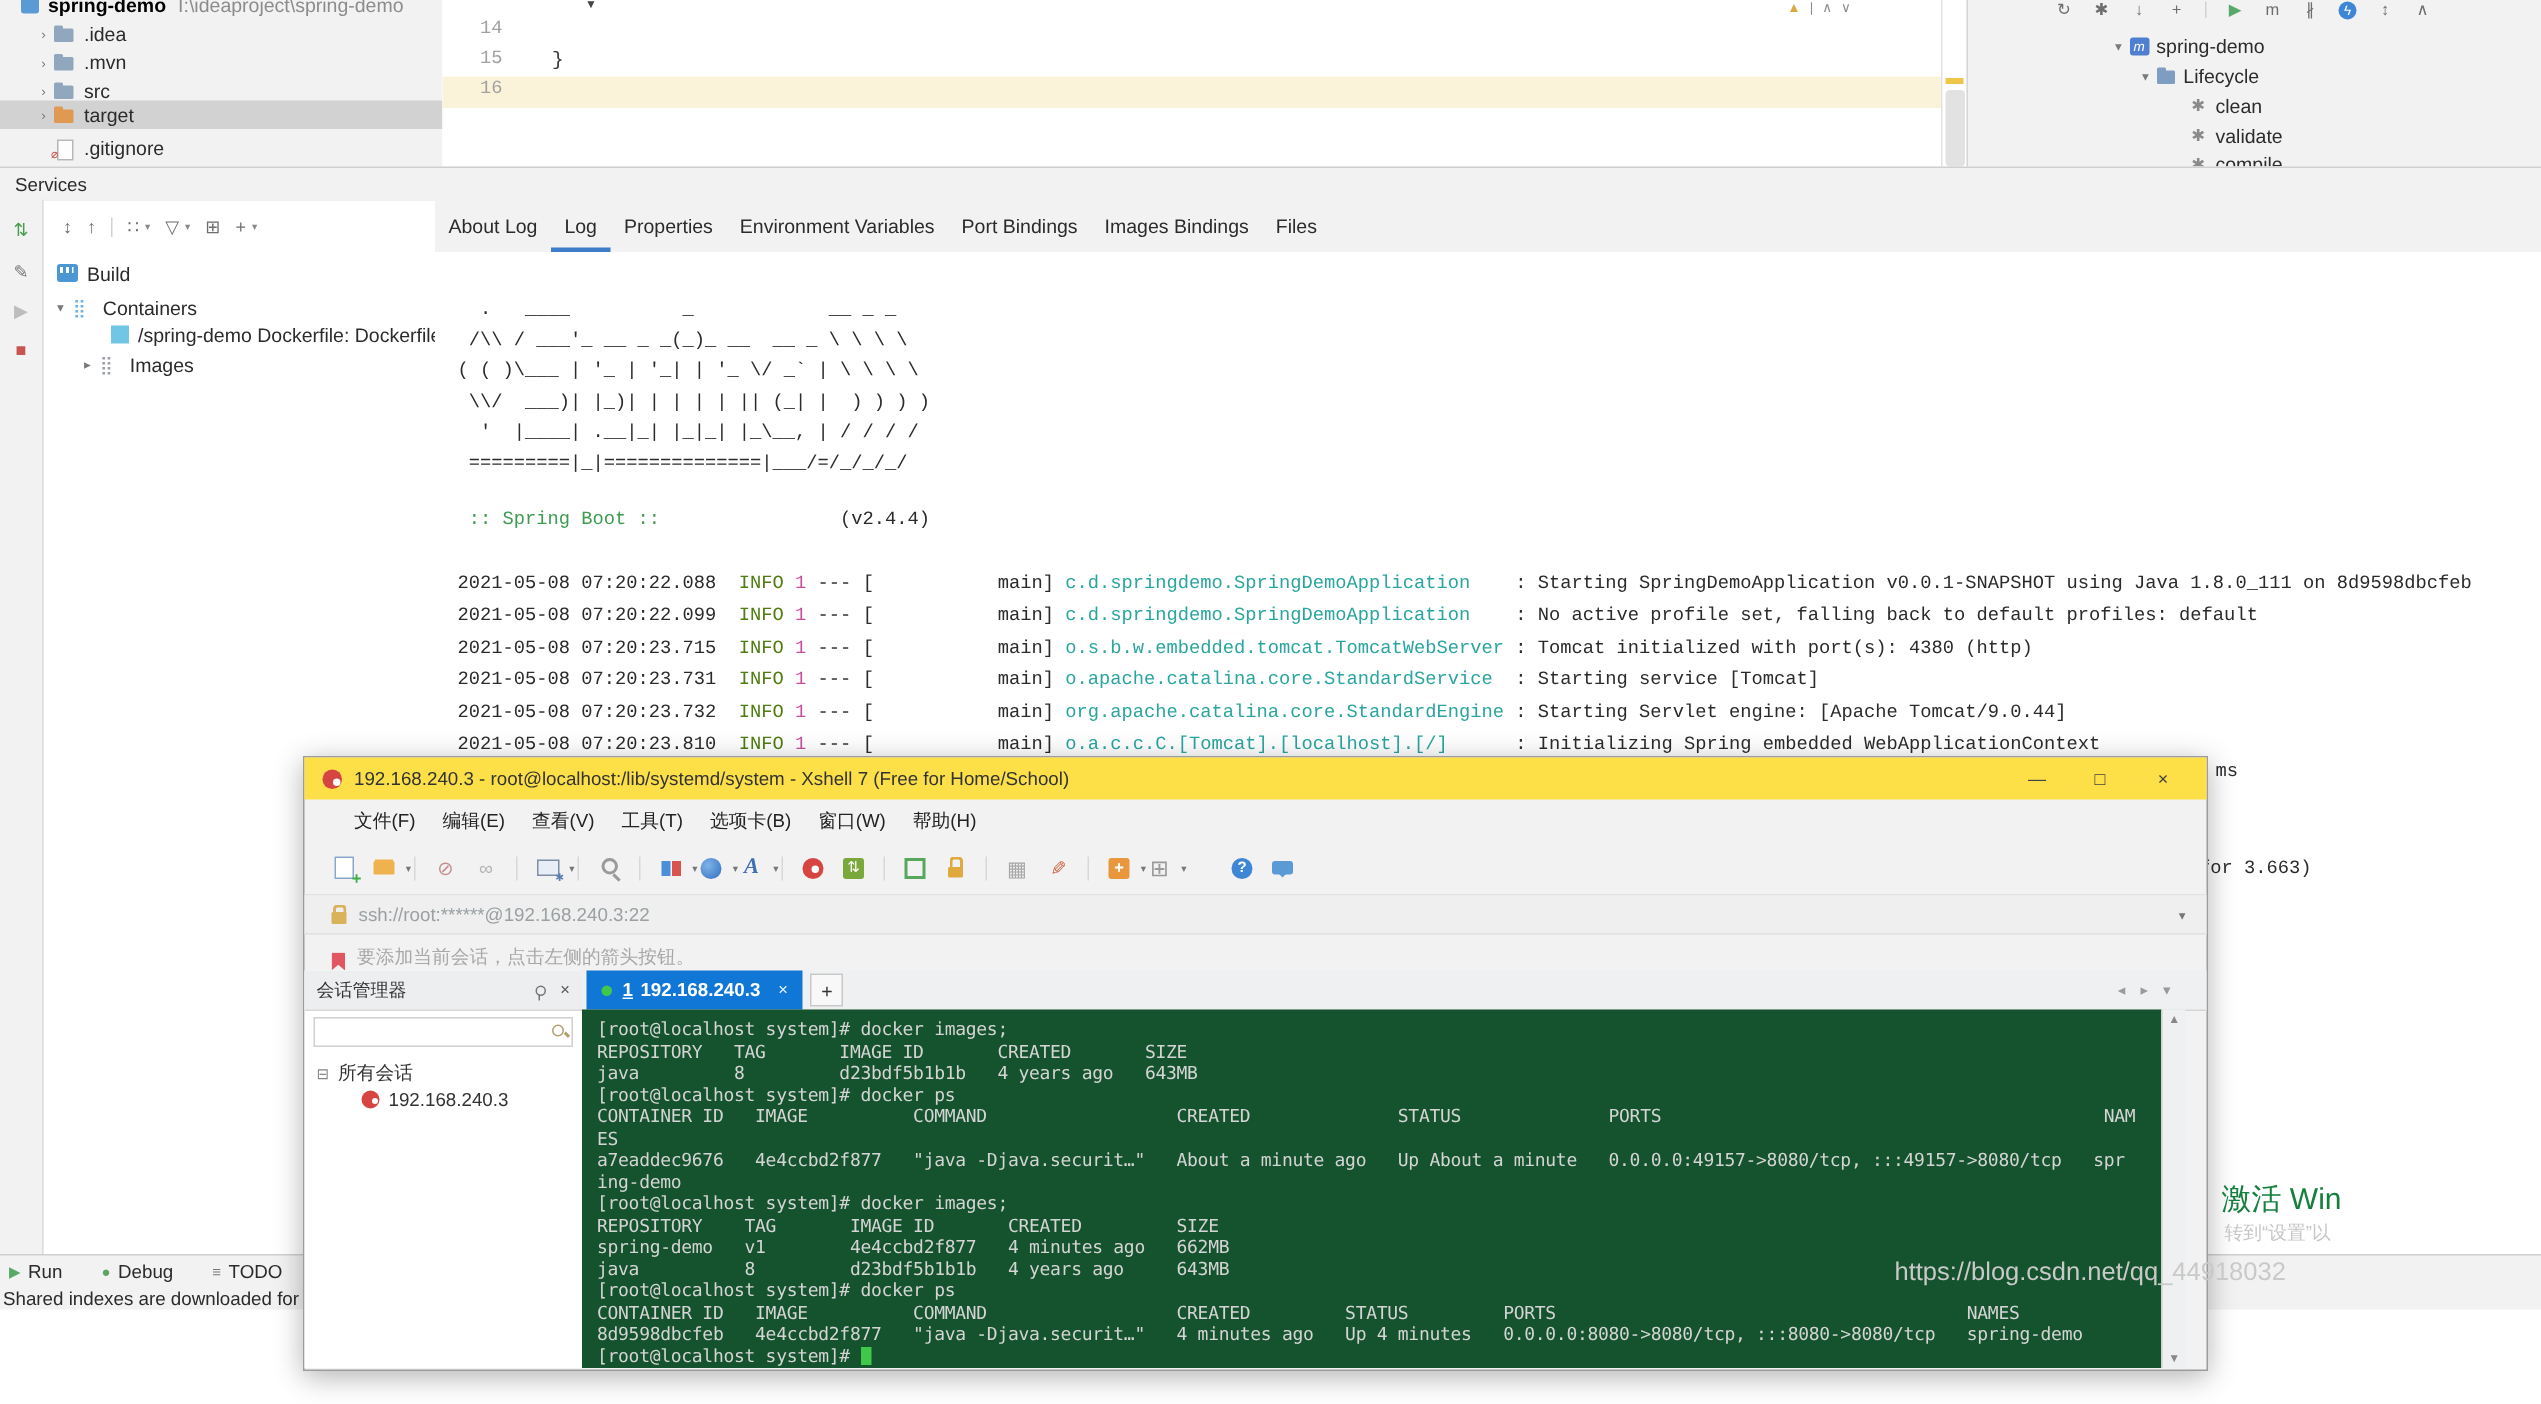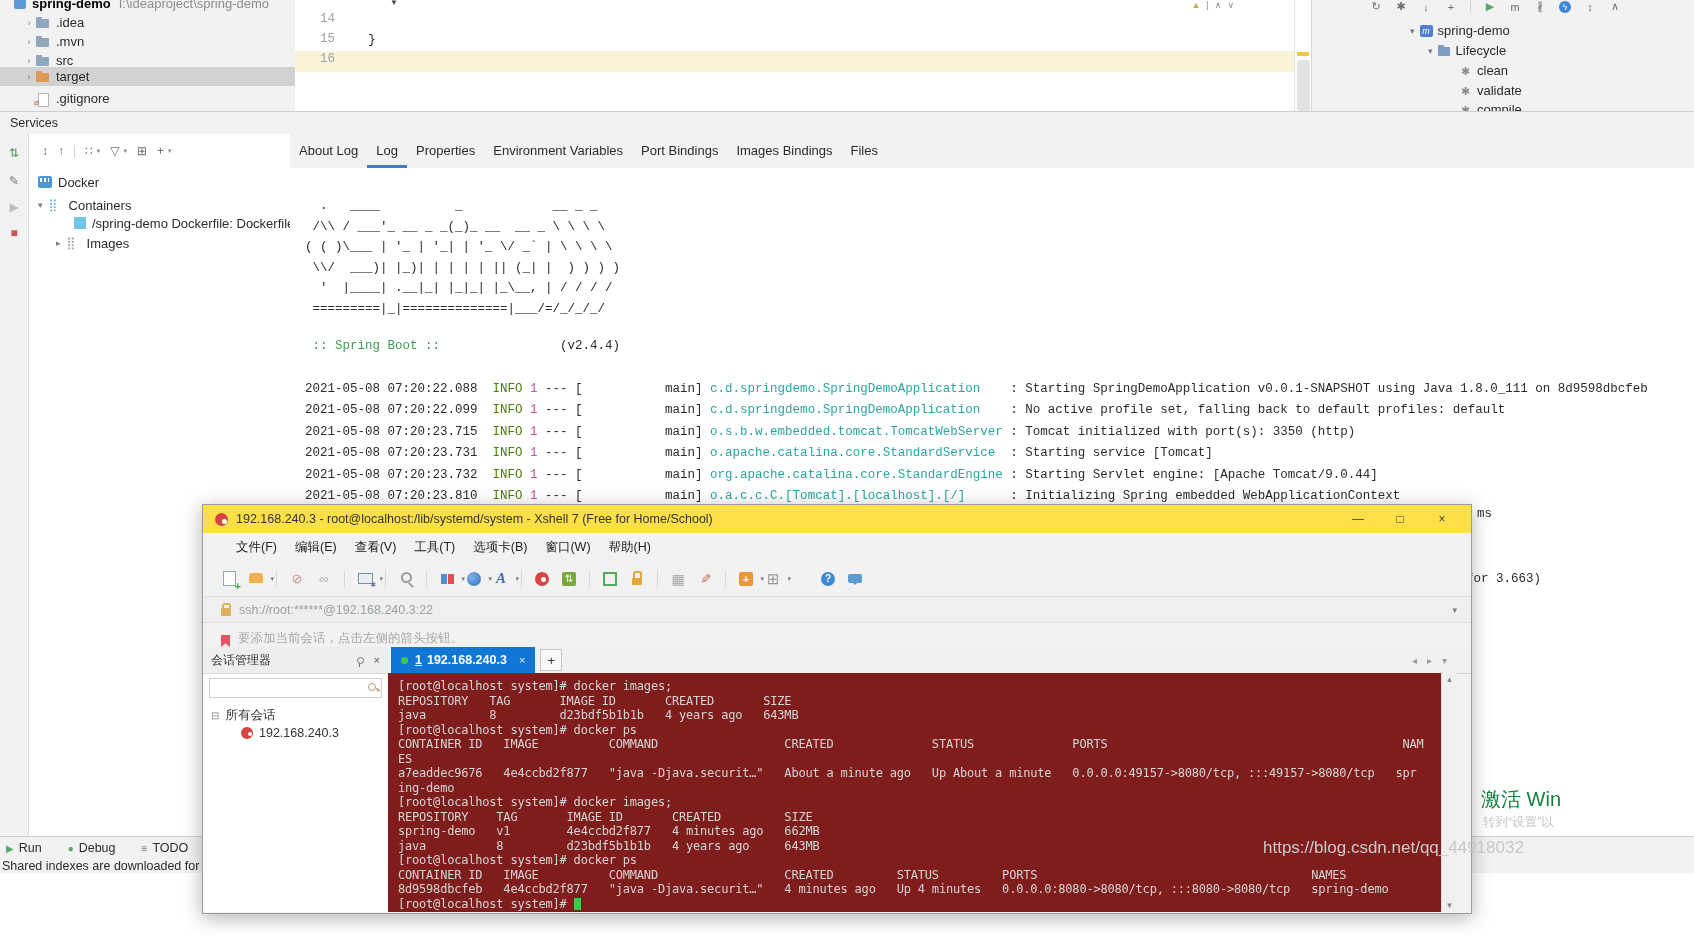--- a/index.html
+++ b/index.html
@@ -143,21 +143,21 @@
   .ss-ico{width:12px;height:12px;border-radius:50%;background:#d64541;margin-right:6px;position:relative;flex:0 0 auto}
   .ss-ico::after{content:"";position:absolute;left:7px;top:5px;width:4px;height:4px;border-radius:50%;background:#fff}
   
   #xs-tabbar{position:absolute;left:185px;top:142px;width:1083px;height:26px;background:#eef0f1;border-bottom:1px solid #d6d6d6;display:flex;align-items:center}
   #term-tab{margin-left:3px;height:26px;background:#1177d7;display:flex;align-items:center;padding:0 10px;color:#fff;font-weight:bold;font-size:12.5px}
   #term-tab .dot{width:7px;height:7px;border-radius:50%;background:#41c84b;margin-right:7px}
   #term-tab .idx{text-decoration:underline;margin-right:5px}
   #term-tab .x{margin-left:12px;font-weight:normal;font-size:11px;color:rgba(255,255,255,.9)}
   #plus-tab{width:20px;height:20px;margin-left:5px;background:#f8f8f8;border:1px solid #c8c8c8;display:flex;align-items:center;justify-content:center;color:#333;font-size:13px}
   #tabbar-ctrl{position:absolute;right:24px;display:flex;gap:10px;color:#9a9a9a;font-size:10px;align-items:center}
-  #xs-terminal{position:absolute;left:185px;top:168px;width:1053px;height:239px;background:#7f1d1d;overflow:hidden}
+  #xs-terminal{position:absolute;left:185px;top:168px;width:1053px;height:239px;background:#14532d;overflow:hidden}
   #term-pre{margin:0;padding:6px 0 0 10px;font-family:"DejaVu Sans Mono",monospace;font-size:12px;line-height:14.5px;letter-spacing:-0.2px;color:#d4d4d4;white-space:pre}
   #term-cursor{display:inline-block;width:7px;height:12px;background:#41c84b;vertical-align:-2px}
   #xs-scroll{position:absolute;left:1238px;top:168px;width:15px;height:239px;background:#eef0f1;border-left:1px solid #ddd}
   #xs-scroll .up{position:absolute;top:2px;left:0;width:15px;text-align:center;color:#888;font-size:8px}
   #xs-scroll .dn{position:absolute;bottom:2px;left:0;width:15px;text-align:center;color:#888;font-size:8px}
   
   .wm{position:absolute;z-index:20;white-space:nowrap}
   #wm-csdn{left:1263px;top:838px;font-size:17px;color:#c9c9c9}
   #wm-act1{left:1481px;top:786px;font-size:20px;color:#15803d}
   #wm-act2{left:1483px;top:814px;font-size:12.5px;color:#c6c6c6}
@@ -289,21 +289,21 @@
       <div class="svc-tab active">Log</div>
       <div class="svc-tab">Properties</div>
       <div class="svc-tab">Environment Variables</div>
       <div class="svc-tab">Port Bindings</div>
       <div class="svc-tab">Images Bindings</div>
       <div class="svc-tab">Files</div>
     </div>
   <div class="abs" id="services-tree">
       <div class="svrow" style="top: 4px; left: 10px;">
         <span class="svico docker"></span>
-        <span>Docker</span>
+        <span>Build</span>
       </div>
       <div class="svrow" style="top: 27px; left: 10px;">
         <span style="color: rgb(122, 122, 122); font-size: 9px; margin-right: 6px;">▾</span>
         <span class="svico containers">⣿</span>
         <span>Containers</span>
       </div>
       <div class="svrow" style="top: 45px; left: 46px;">
         <span class="selband" style="left: -46px;"></span>
         <span class="svico container-item"></span>
         <span>/spring-demo Dockerfile: Dockerfile</span>
@@ -319,21 +319,21 @@
     <pre id="banner" class="mono">  .   ____          _            __ _ _
  /\\ / ___'_ __ _ _(_)_ __  __ _ \ \ \ \
 ( ( )\___ | '_ | '_| | '_ \/ _` | \ \ \ \
  \\/  ___)| |_)| | | | | || (_| |  ) ) ) )
   '  |____| .__|_| |_|_| |_\__, | / / / /
  =========|_|==============|___/=/_/_/_/</pre>
     <div id="spring-line" class="mono"><span class="g"> :: Spring Boot ::</span><span id="spring-ver">                (v2.4.4)</span></div>
     <div id="log-lines" class="mono">
         <div class="log-line"><span>2021-05-08 07:20:22.088  </span><span class="lv">INFO</span><span> </span><span class="pid">1</span><span> --- [           main] </span><span class="lg">c.d.springdemo.SpringDemoApplication    </span><span>: Starting SpringDemoApplication v0.0.1-SNAPSHOT using Java 1.8.0_111 on 8d9598dbcfeb</span></div>
         <div class="log-line"><span>2021-05-08 07:20:22.099  </span><span class="lv">INFO</span><span> </span><span class="pid">1</span><span> --- [           main] </span><span class="lg">c.d.springdemo.SpringDemoApplication    </span><span>: No active profile set, falling back to default profiles: default</span></div>
-        <div class="log-line"><span>2021-05-08 07:20:23.715  </span><span class="lv">INFO</span><span> </span><span class="pid">1</span><span> --- [           main] </span><span class="lg">o.s.b.w.embedded.tomcat.TomcatWebServer </span><span>: Tomcat initialized with port(s): 3350 (http)</span></div>
+        <div class="log-line"><span>2021-05-08 07:20:23.715  </span><span class="lv">INFO</span><span> </span><span class="pid">1</span><span> --- [           main] </span><span class="lg">o.s.b.w.embedded.tomcat.TomcatWebServer </span><span>: Tomcat initialized with port(s): 4380 (http)</span></div>
         <div class="log-line"><span>2021-05-08 07:20:23.731  </span><span class="lv">INFO</span><span> </span><span class="pid">1</span><span> --- [           main] </span><span class="lg">o.apache.catalina.core.StandardService  </span><span>: Starting service [Tomcat]</span></div>
         <div class="log-line"><span>2021-05-08 07:20:23.732  </span><span class="lv">INFO</span><span> </span><span class="pid">1</span><span> --- [           main] </span><span class="lg">org.apache.catalina.core.StandardEngine </span><span>: Starting Servlet engine: [Apache Tomcat/9.0.44]</span></div>
         <div class="log-line"><span>2021-05-08 07:20:23.810  </span><span class="lv">INFO</span><span> </span><span class="pid">1</span><span> --- [           main] </span><span class="lg">o.a.c.c.C.[Tomcat].[localhost].[/]      </span><span>: Initializing Spring embedded WebApplicationContext</span></div>
       </div>
     <div class="frag mono" style="left:1187px;top:339px">ms</div>
     <div class="frag mono" style="left:1176px;top:404px">for 3.663)</div>
   </div>
 
   <div class="abs" id="bottom-bar">
     <div id="tw-buttons">

